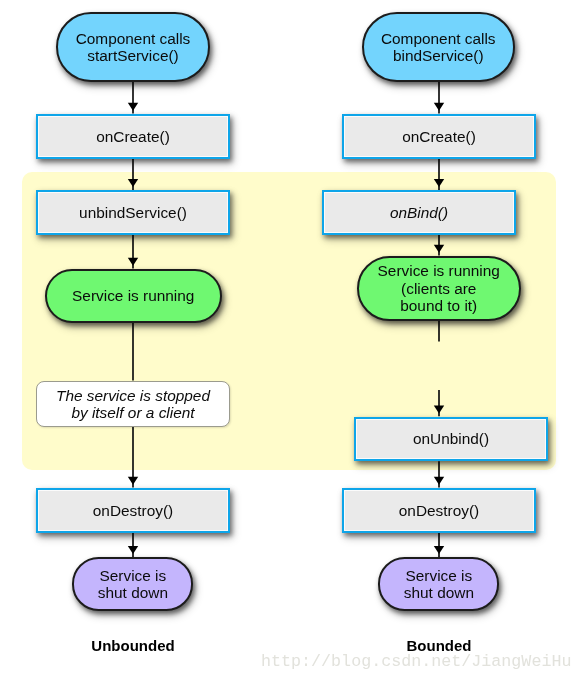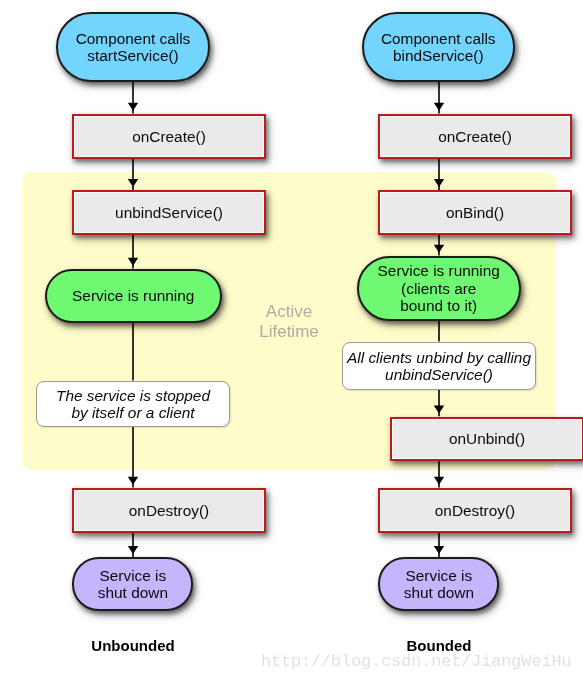--- a/index.html
+++ b/index.html
@@ -6,22 +6,22 @@
   html,body{margin:0;padding:0;background:#ffffff;}
   body{width:583px;height:682px;font-family:"Liberation Sans",sans-serif;overflow:hidden;}
   #stage{position:relative;width:583px;height:492px;background:#fff;}
   .abs{position:absolute;box-sizing:border-box;}
 
   .lifetime{background:#fffccb;border-radius:10px;}
 
   .node{display:flex;align-items:center;justify-content:center;text-align:center;
         color:#0b0b0b;font-size:15.4px;line-height:17.4px;white-space:pre;}
 
-  .proc{background:#eaeaea;border:2px solid #b91c1c;
-        box-shadow:2px 3px 5px rgba(0,0,0,0.5), 3px 5px 9px rgba(0,0,0,0.2), inset 0 0 0 1px rgba(255,255,255,0.8);margin-left:36px;}
+  .proc{background:#eaeaea;border:2px solid #0ea5e9;
+        box-shadow:2px 3px 5px rgba(0,0,0,0.5), 3px 5px 9px rgba(0,0,0,0.2), inset 0 0 0 1px rgba(255,255,255,0.8);}
   .pill{border:2px solid #1c1c1c;box-shadow:2px 3px 5px rgba(0,0,0,0.55), 3px 5px 9px rgba(0,0,0,0.22);}
   .blue{background:#73d4fd;}
   .green{background:#6ff871;}
   .red{background:#c4b5fd;}
   .note{background:#ffffff;border:1.6px solid #9b9b8e;border-radius:8px;font-style:italic;font-size:15.4px;
         box-shadow:1px 1px 2px rgba(0,0,0,0.12);}
 
   .caption{font-weight:bold;font-size:15px;color:#000;text-align:center;white-space:pre;}
   .lt-label{color:#adada4;font-size:17px;text-align:center;line-height:19.5px;white-space:pre;}
   .wm{color:#e2e2dc;font-size:16.7px;font-family:"Liberation Mono",monospace;white-space:pre;}
@@ -106,36 +106,32 @@
   <div class="abs node pill red" style="left:72.4px;top:557.4px;width:121px;height:53.3px;border-radius:26.6px;"><span>Service is
 shut down</span></div>
 
   <div class="abs caption" style="left:33px;top:638px;width:200px;line-height:16px;"><span>Unbounded</span></div>
 
   <div class="abs node pill blue" style="left:361.5px;top:12px;width:153.5px;height:70px;border-radius:35px;"><span>Component calls
 bindService()</span></div>
 
   <div class="abs node proc" style="left:342px;top:114px;width:194px;height:44.5px;"><span>onCreate()</span></div>
 
-  <div class="abs node proc" style="left:342px;top:190.4px;width:194px;height:44.5px;"><span>onBind()</span></div>
+  <div class="abs node proc" style="left:322px;top:190.4px;width:194px;height:44.5px;font-style:italic;"><span>onBind()</span></div>
 
   <div class="abs node pill green" style="left:357px;top:256px;width:163.5px;height:65px;border-radius:32.5px;"><span>Service is running
 (clients are
 bound to it)</span></div>
 
-  <div class="abs node note" style="left:342px;top:342px;width:194px;height:48px;"><span>All clients unbind by calling
-unbindService()</span></div>
 
   <div class="abs node proc" style="left:354px;top:416.8px;width:194px;height:44.5px;"><span>onUnbind()</span></div>
 
   <div class="abs node proc" style="left:342px;top:488px;width:194px;height:44.5px;"><span>onDestroy()</span></div>
 
   <div class="abs node pill red" style="left:378.4px;top:557.4px;width:121px;height:53.3px;border-radius:26.6px;"><span>Service is
 shut down</span></div>
 
   <div class="abs caption" style="left:339px;top:638px;width:200px;line-height:16px;"><span>Bounded</span></div>
 
-  <div class="abs lt-label" style="left:234px;top:302px;width:110px;"><span>Active
-Lifetime</span></div>
 
   <div class="abs wm" style="left:261px;top:653px;line-height:18px;"><span>http://blog.csdn.net/JiangWeiHu</span></div>
 
 </div>
 
 </body></html>

